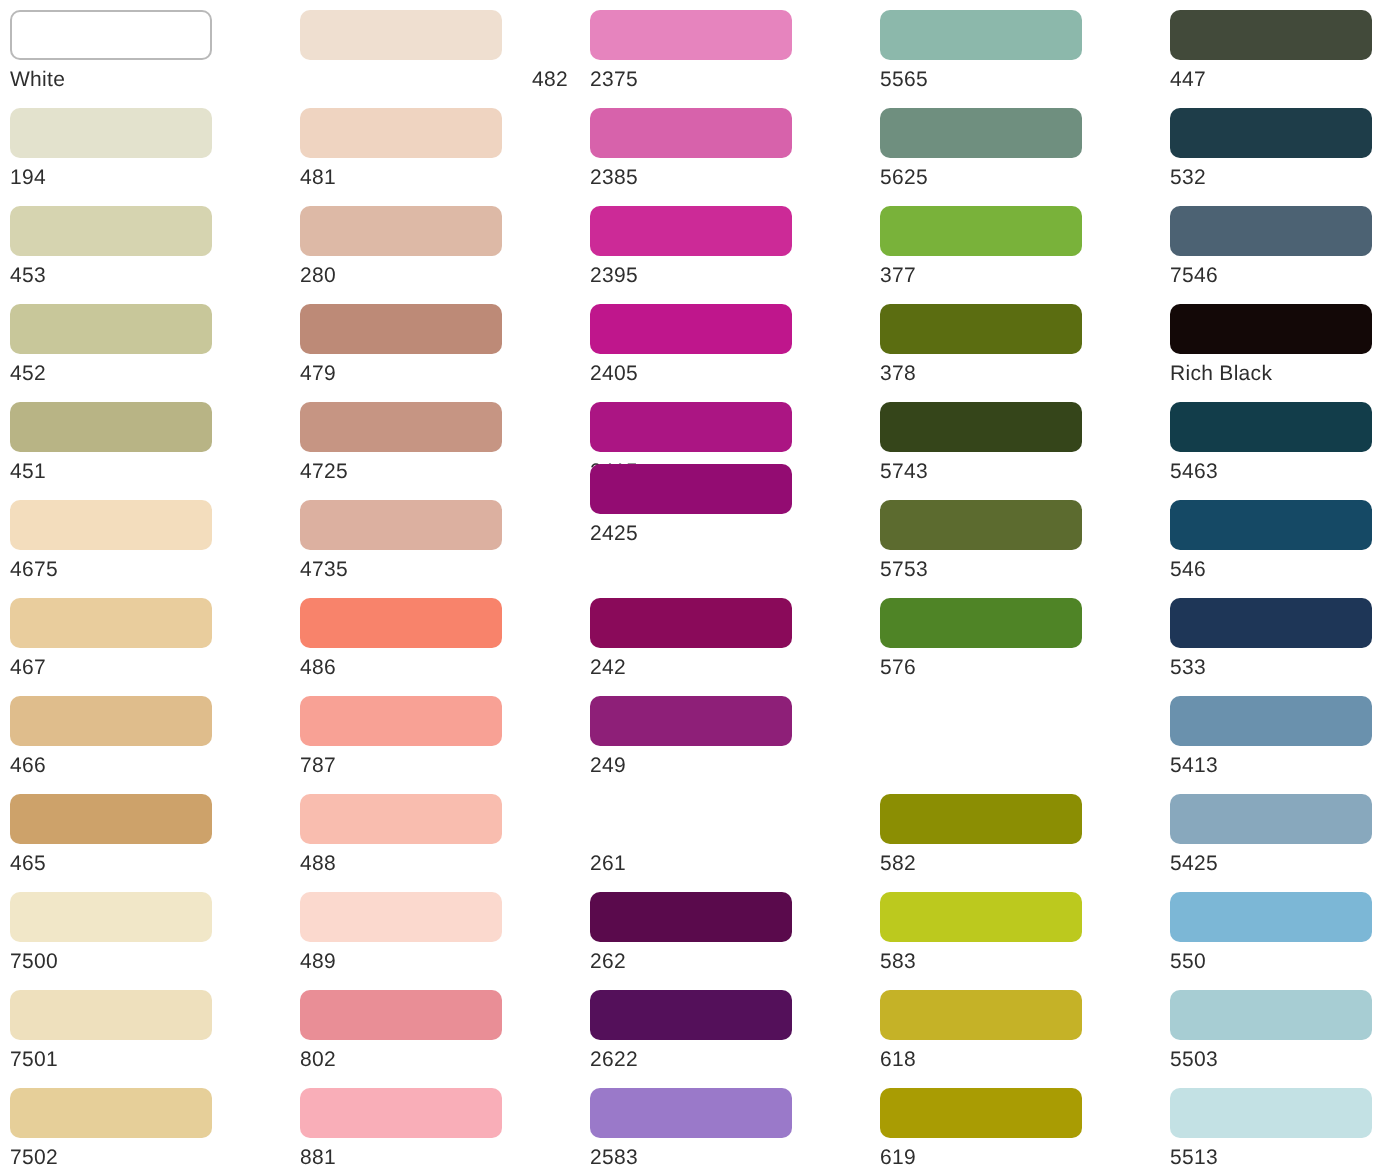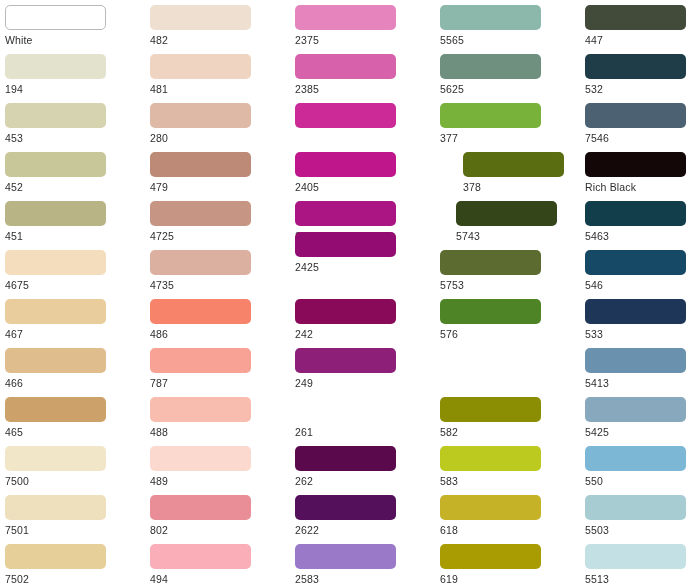--- a/index.html
+++ b/index.html
@@ -112,21 +112,21 @@
       <div class="swatch-cell" style="top: 492px;">
         <div class="swatch-chip" style="background: rgb(238, 224, 189);"></div>
         <div class="swatch-label">7501</div>
       </div>
       <div class="swatch-cell" style="top: 541px;">
         <div class="swatch-chip" style="background: rgb(230, 207, 153);"></div>
         <div class="swatch-label">7502</div>
       </div>
     </div>
     <div class="swatch-column" style="left: 145px;">
-      <div class="swatch-cell" style="top: 2px;">
+      <div class="swatch-cell" style="top: 2px; text-align: right;">
         <div class="swatch-chip" style="background: rgb(239, 223, 208);"></div>
         <div class="swatch-label">482</div>
       </div>
       <div class="swatch-cell" style="top: 51px;">
         <div class="swatch-chip" style="background: rgb(239, 212, 193);"></div>
         <div class="swatch-label">481</div>
       </div>
       <div class="swatch-cell" style="top: 100px;">
         <div class="swatch-chip" style="background: rgb(221, 185, 166);"></div>
         <div class="swatch-label">280</div>
@@ -158,34 +158,35 @@
       <div class="swatch-cell" style="top: 443px;">
         <div class="swatch-chip" style="background: rgb(251, 217, 206);"></div>
         <div class="swatch-label">489</div>
       </div>
       <div class="swatch-cell" style="top: 492px;">
         <div class="swatch-chip" style="background: rgb(233, 142, 150);"></div>
         <div class="swatch-label">802</div>
       </div>
       <div class="swatch-cell" style="top: 541px;">
         <div class="swatch-chip" style="background: rgb(249, 174, 184);"></div>
-        <div class="swatch-label">494</div>
+        <div class="swatch-label">881</div>
       </div>
     </div>
     <div class="swatch-column" style="left: 290px;">
       <div class="swatch-cell" style="top: 2px;">
         <div class="swatch-chip" style="background: rgb(230, 132, 190);"></div>
         <div class="swatch-label">2375</div>
       </div>
       <div class="swatch-cell" style="top: 51px;">
         <div class="swatch-chip" style="background: rgb(215, 98, 171);"></div>
         <div class="swatch-label">2385</div>
       </div>
       <div class="swatch-cell" style="top: 100px;">
         <div class="swatch-chip" style="background: rgb(204, 42, 151);"></div>
+        <div class="swatch-label">2395</div>
       </div>
       <div class="swatch-cell" style="top: 149px;">
         <div class="swatch-chip" style="background: rgb(191, 22, 140);"></div>
         <div class="swatch-label">2405</div>
       </div>
       <div class="swatch-cell" style="top: 198px;">
         <div class="swatch-chip" style="background: rgb(171, 21, 131);"></div>
         <div class="swatch-label">2415</div>
       </div>
       <div class="swatch-cell" style="top: 229px;">
@@ -223,25 +224,25 @@
         <div class="swatch-label">5565</div>
       </div>
       <div class="swatch-cell" style="top: 51px;">
         <div class="swatch-chip" style="background: rgb(111, 143, 127);"></div>
         <div class="swatch-label">5625</div>
       </div>
       <div class="swatch-cell" style="top: 100px;">
         <div class="swatch-chip" style="background: rgb(121, 178, 58);"></div>
         <div class="swatch-label">377</div>
       </div>
-      <div class="swatch-cell" style="top: 149px; margin-left: 23px;">
+      <div class="swatch-cell" style="top: 149px;">
         <div class="swatch-chip" style="background: rgb(91, 109, 17);"></div>
         <div class="swatch-label">378</div>
       </div>
-      <div class="swatch-cell" style="top: 198px; margin-left: 16px;">
+      <div class="swatch-cell" style="top: 198px;">
         <div class="swatch-chip" style="background: rgb(53, 69, 26);"></div>
         <div class="swatch-label">5743</div>
       </div>
       <div class="swatch-cell" style="top: 247px;">
         <div class="swatch-chip" style="background: rgb(92, 107, 47);"></div>
         <div class="swatch-label">5753</div>
       </div>
       <div class="swatch-cell" style="top: 296px;">
         <div class="swatch-chip" style="background: rgb(79, 132, 38);"></div>
         <div class="swatch-label">576</div>

